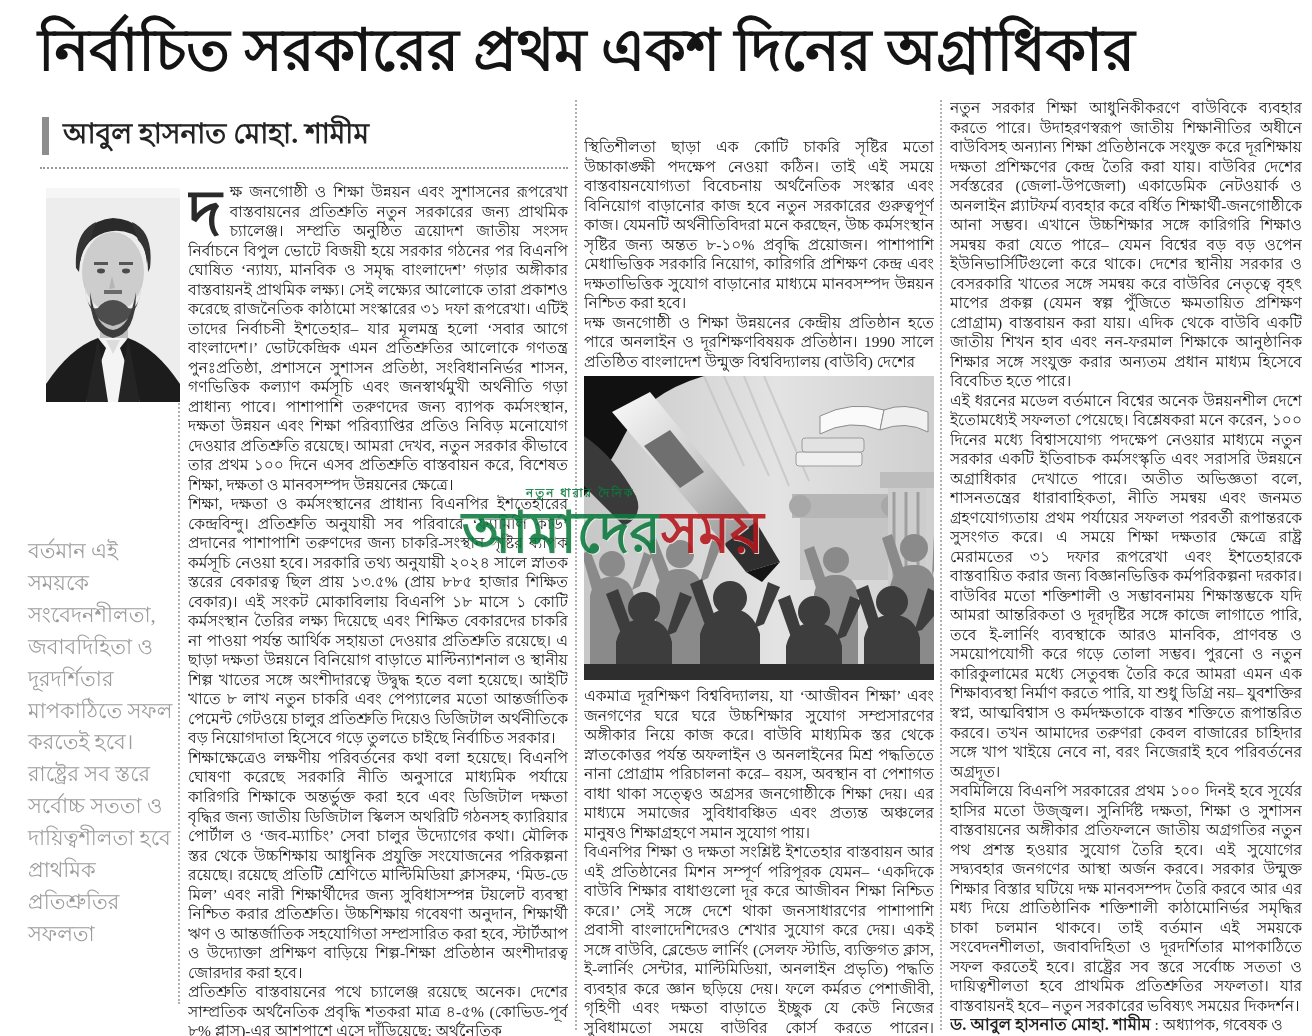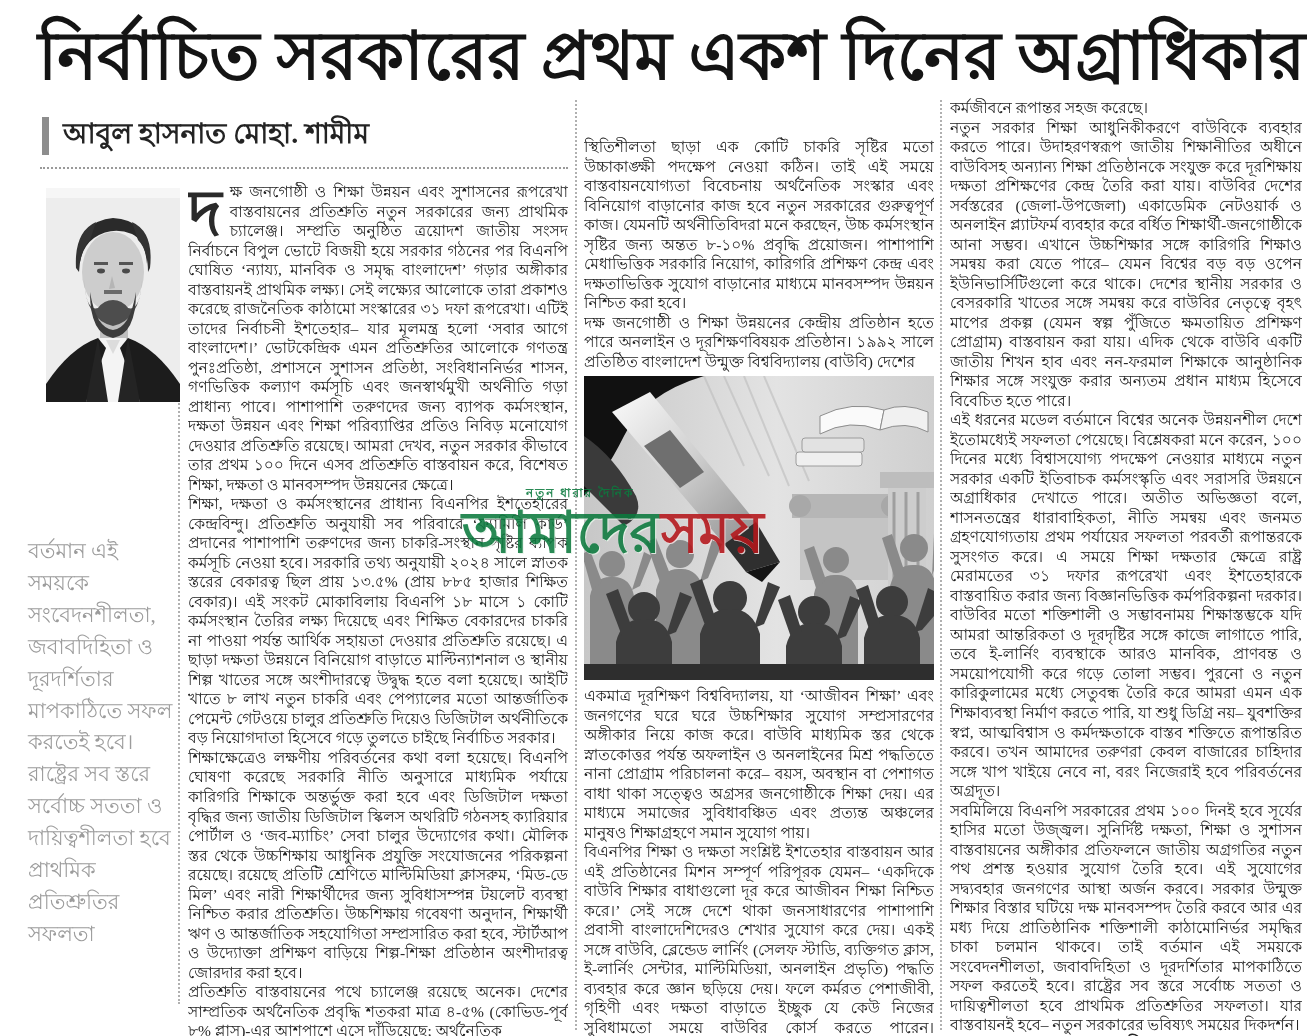--- a/index.html
+++ b/index.html
@@ -7,21 +7,21 @@
   body {
     position:relative;
     background:#ffffff;
     color:#1d1d1d;
     font-family:"Liberation Serif", serif;
     overflow:hidden;
   }
   
   .headline {
     position:absolute; left:38px; top:18px; width:1240px;
-    font-size:67px; font-weight:bold; color:#141414;
+    font-size:58px; font-weight:bold; color:#141414;
     letter-spacing:0px; line-height:1.15; white-space:nowrap;
   }
   .byline-wrap {
     position:absolute; left:42px; top:112px; display:flex; align-items:center; gap:14px;
   }
   .byline-bar { width:7px; height:38px; background:#8d8d8d; }
   .byline-name { font-size:28px; font-weight:bold; color:#232323;text-align:center; }
   .rule-dotted-h {
     position:absolute; left:40px; top:167px; width:528px; height:0;
     border-top:2px dotted #9a9a9a;
@@ -125,21 +125,21 @@
 
 <div class="col col-1">
   <p><span class="dropcap">দ</span><span>ক্ষ জনগোষ্ঠী ও শিক্ষা উন্নয়ন এবং সুশাসনের রূপরেখা বাস্তবায়নের প্রতিশ্রুতি নতুন সরকারের জন্য প্রাথমিক চ্যালেঞ্জ। সম্প্রতি অনুষ্ঠিত ত্রয়োদশ জাতীয় সংসদ নির্বাচনে বিপুল ভোটে বিজয়ী হয়ে সরকার গঠনের পর বিএনপি ঘোষিত ‘ন্যায্য, মানবিক ও সমৃদ্ধ বাংলাদেশ’ গড়ার অঙ্গীকার বাস্তবায়নই প্রাথমিক লক্ষ্য। সেই লক্ষ্যের আলোকে তারা প্রকাশও করেছে রাজনৈতিক কাঠামো সংস্কারের ৩১ দফা রূপরেখা। এটিই তাদের নির্বাচনী ইশতেহার– যার মূলমন্ত্র হলো ‘সবার আগে বাংলাদেশ।’ ভোটকেন্দ্রিক এমন প্রতিশ্রুতির আলোকে গণতন্ত্র পুনঃপ্রতিষ্ঠা, প্রশাসনে সুশাসন প্রতিষ্ঠা, সংবিধাননির্ভর শাসন, গণভিত্তিক কল্যাণ কর্মসূচি এবং জনস্বার্থমুখী অর্থনীতি গড়া প্রাধান্য পাবে। পাশাপাশি তরুণদের জন্য ব্যাপক কর্মসংস্থান, দক্ষতা উন্নয়ন এবং শিক্ষা পরিব্যাপ্তির প্রতিও নিবিড় মনোযোগ দেওয়ার প্রতিশ্রুতি রয়েছে। আমরা দেখব, নতুন সরকার কীভাবে তার প্রথম ১০০ দিনে এসব প্রতিশ্রুতি বাস্তবায়ন করে, বিশেষত শিক্ষা, দক্ষতা ও মানবসম্পদ উন্নয়নের ক্ষেত্রে।</span></p>
   <p>শিক্ষা, দক্ষতা ও কর্মসংস্থানের প্রাধান্য বিএনপির ইশতেহারের কেন্দ্রবিন্দু। প্রতিশ্রুতি অনুযায়ী সব পরিবারে ‘ফ্যামিলি কার্ড’ প্রদানের পাশাপাশি তরুণদের জন্য চাকরি-সংস্থান সৃষ্টির ব্যাপক কর্মসূচি নেওয়া হবে। সরকারি তথ্য অনুযায়ী ২০২৪ সালে স্নাতক স্তরের বেকারত্ব ছিল প্রায় ১৩.৫% (প্রায় ৮৮৫ হাজার শিক্ষিত বেকার)। এই সংকট মোকাবিলায় বিএনপি ১৮ মাসে ১ কোটি কর্মসংস্থান তৈরির লক্ষ্য দিয়েছে এবং শিক্ষিত বেকারদের চাকরি না পাওয়া পর্যন্ত আর্থিক সহায়তা দেওয়ার প্রতিশ্রুতি রয়েছে। এ ছাড়া দক্ষতা উন্নয়নে বিনিয়োগ বাড়াতে মাল্টিন্যাশনাল ও স্থানীয় শিল্প খাতের সঙ্গে অংশীদারত্বে উদ্বুদ্ধ হতে বলা হয়েছে। আইটি খাতে ৮ লাখ নতুন চাকরি এবং পেপ্যালের মতো আন্তর্জাতিক পেমেন্ট গেটওয়ে চালুর প্রতিশ্রুতি দিয়েও ডিজিটাল অর্থনীতিকে বড় নিয়োগদাতা হিসেবে গড়ে তুলতে চাইছে নির্বাচিত সরকার।</p>
   <p>শিক্ষাক্ষেত্রেও লক্ষণীয় পরিবর্তনের কথা বলা হয়েছে। বিএনপি ঘোষণা করেছে সরকারি নীতি অনুসারে মাধ্যমিক পর্যায়ে কারিগরি শিক্ষাকে অন্তর্ভুক্ত করা হবে এবং ডিজিটাল দক্ষতা বৃদ্ধির জন্য জাতীয় ডিজিটাল স্কিলস অথরিটি গঠনসহ ক্যারিয়ার পোর্টাল ও ‘জব-ম্যাচিং’ সেবা চালুর উদ্যোগের কথা। মৌলিক স্তর থেকে উচ্চশিক্ষায় আধুনিক প্রযুক্তি সংযোজনের পরিকল্পনা রয়েছে। রয়েছে প্রতিটি শ্রেণিতে মাল্টিমিডিয়া ক্লাসরুম, ‘মিড-ডে মিল’ এবং নারী শিক্ষার্থীদের জন্য সুবিধাসম্পন্ন টয়লেট ব্যবস্থা নিশ্চিত করার প্রতিশ্রুতি। উচ্চশিক্ষায় গবেষণা অনুদান, শিক্ষার্থী ঋণ ও আন্তর্জাতিক সহযোগিতা সম্প্রসারিত করা হবে, স্টার্টআপ ও উদ্যোক্তা প্রশিক্ষণ বাড়িয়ে শিল্প-শিক্ষা প্রতিষ্ঠান অংশীদারত্ব জোরদার করা হবে।</p>
   <p>প্রতিশ্রুতি বাস্তবায়নের পথে চ্যালেঞ্জ রয়েছে অনেক। দেশের সাম্প্রতিক অর্থনৈতিক প্রবৃদ্ধি শতকরা মাত্র ৪-৫% (কোভিড-পূর্ব ৮% প্লাস)-এর আশপাশে এসে দাঁড়িয়েছে; অর্থনৈতিক</p>
 </div>
 
 <div class="col col-2">
   <p>স্থিতিশীলতা ছাড়া এক কোটি চাকরি সৃষ্টির মতো উচ্চাকাঙ্ক্ষী পদক্ষেপ নেওয়া কঠিন। তাই এই সময়ে বাস্তবায়নযোগ্যতা বিবেচনায় অর্থনৈতিক সংস্কার এবং বিনিয়োগ বাড়ানোর কাজ হবে নতুন সরকারের গুরুত্বপূর্ণ কাজ। যেমনটি অর্থনীতিবিদরা মনে করছেন, উচ্চ কর্মসংস্থান সৃষ্টির জন্য অন্তত ৮-১০% প্রবৃদ্ধি প্রয়োজন। পাশাপাশি মেধাভিত্তিক সরকারি নিয়োগ, কারিগরি প্রশিক্ষণ কেন্দ্র এবং দক্ষতাভিত্তিক সুযোগ বাড়ানোর মাধ্যমে মানবসম্পদ উন্নয়ন নিশ্চিত করা হবে।</p>
-  <p>দক্ষ জনগোষ্ঠী ও শিক্ষা উন্নয়নের কেন্দ্রীয় প্রতিষ্ঠান হতে পারে অনলাইন ও দূরশিক্ষণবিষয়ক প্রতিষ্ঠান। ১৯৯২ সালে প্রতিষ্ঠিত বাংলাদেশ উন্মুক্ত বিশ্ববিদ্যালয় (বাউবি) দেশের</p>
+  <p>দক্ষ জনগোষ্ঠী ও শিক্ষা উন্নয়নের কেন্দ্রীয় প্রতিষ্ঠান হতে পারে অনলাইন ও দূরশিক্ষণবিষয়ক প্রতিষ্ঠান। 1990 সালে প্রতিষ্ঠিত বাংলাদেশ উন্মুক্ত বিশ্ববিদ্যালয় (বাউবি) দেশের</p>
 
   <div class="article-image">
     <svg width="350" height="304" viewBox="0 0 350 304">
       <defs>
         <linearGradient id="pen" x1="0" y1="0" x2="1" y2="1">
           <stop offset="0" stop-color="#fbfbfb"></stop>
             <stop offset="0.5" stop-color="#cfcfcf"></stop>
             <stop offset="1" stop-color="#8f8f8f"></stop>
         </linearGradient>
         <linearGradient id="bgfade" x1="0" y1="0" x2="1" y2="0">
@@ -225,21 +225,20 @@
       </g>
       <rect x="0" y="288" width="350" height="16" fill="#2e2e2e"></rect>
     </svg>
   </div>
 
   <p>একমাত্র দূরশিক্ষণ বিশ্ববিদ্যালয়, যা ‘আজীবন শিক্ষা’ এবং জনগণের ঘরে ঘরে উচ্চশিক্ষার সুযোগ সম্প্রসারণের অঙ্গীকার নিয়ে কাজ করে। বাউবি মাধ্যমিক স্তর থেকে স্নাতকোত্তর পর্যন্ত অফলাইন ও অনলাইনের মিশ্র পদ্ধতিতে নানা প্রোগ্রাম পরিচালনা করে– বয়স, অবস্থান বা পেশাগত বাধা থাকা সত্ত্বেও অগ্রসর জনগোষ্ঠীকে শিক্ষা দেয়। এর মাধ্যমে সমাজের সুবিধাবঞ্চিত এবং প্রত্যন্ত অঞ্চলের মানুষও শিক্ষাগ্রহণে সমান সুযোগ পায়।</p>
   <p>বিএনপির শিক্ষা ও দক্ষতা সংশ্লিষ্ট ইশতেহার বাস্তবায়ন আর এই প্রতিষ্ঠানের মিশন সম্পূর্ণ পরিপূরক যেমন– ‘একদিকে বাউবি শিক্ষার বাধাগুলো দূর করে আজীবন শিক্ষা নিশ্চিত করে।’ সেই সঙ্গে দেশে থাকা জনসাধারণের পাশাপাশি প্রবাসী বাংলাদেশিদেরও শেখার সুযোগ করে দেয়। একই সঙ্গে বাউবি, ব্লেন্ডেড লার্নিং (সেলফ স্টাডি, ব্যক্তিগত ক্লাস, ই-লার্নিং সেন্টার, মাল্টিমিডিয়া, অনলাইন প্রভৃতি) পদ্ধতি ব্যবহার করে জ্ঞান ছড়িয়ে দেয়। ফলে কর্মরত পেশাজীবী, গৃহিণী এবং দক্ষতা বাড়াতে ইচ্ছুক যে কেউ নিজের সুবিধামতো সময়ে বাউবির কোর্স করতে পারেন। বিশ্ববিদ্যালয়টির এই ফ্লেক্সিবিলিটি ও প্রযুক্তিনির্ভর আকার জনগোষ্ঠীর দক্ষতা উন্নয়নের পাশাপাশি উচ্চশিক্ষা থেকে</p>
 </div>
 
 <div class="col col-3">
-  <p>কর্মজীবনে রূপান্তর সহজ করেছে।</p>
   <p>নতুন সরকার শিক্ষা আধুনিকীকরণে বাউবিকে ব্যবহার করতে পারে। উদাহরণস্বরূপ জাতীয় শিক্ষানীতির অধীনে বাউবিসহ অন্যান্য শিক্ষা প্রতিষ্ঠানকে সংযুক্ত করে দূরশিক্ষায় দক্ষতা প্রশিক্ষণের কেন্দ্র তৈরি করা যায়। বাউবির দেশের সর্বস্তরের (জেলা-উপজেলা) একাডেমিক নেটওয়ার্ক ও অনলাইন প্ল্যাটফর্ম ব্যবহার করে বর্ধিত শিক্ষার্থী-জনগোষ্ঠীকে আনা সম্ভব। এখানে উচ্চশিক্ষার সঙ্গে কারিগরি শিক্ষাও সমন্বয় করা যেতে পারে– যেমন বিশ্বের বড় বড় ওপেন ইউনিভার্সিটিগুলো করে থাকে। দেশের স্থানীয় সরকার ও বেসরকারি খাতের সঙ্গে সমন্বয় করে বাউবির নেতৃত্বে বৃহৎ মাপের প্রকল্প (যেমন স্বল্প পুঁজিতে ক্ষমতায়িত প্রশিক্ষণ প্রোগ্রাম) বাস্তবায়ন করা যায়। এদিক থেকে বাউবি একটি জাতীয় শিখন হাব এবং নন-ফরমাল শিক্ষাকে আনুষ্ঠানিক শিক্ষার সঙ্গে সংযুক্ত করার অন্যতম প্রধান মাধ্যম হিসেবে বিবেচিত হতে পারে।</p>
   <p>এই ধরনের মডেল বর্তমানে বিশ্বের অনেক উন্নয়নশীল দেশে ইতোমধ্যেই সফলতা পেয়েছে। বিশ্লেষকরা মনে করেন, ১০০ দিনের মধ্যে বিশ্বাসযোগ্য পদক্ষেপ নেওয়ার মাধ্যমে নতুন সরকার একটি ইতিবাচক কর্মসংস্কৃতি এবং সরাসরি উন্নয়নে অগ্রাধিকার দেখাতে পারে। অতীত অভিজ্ঞতা বলে, শাসনতন্ত্রের ধারাবাহিকতা, নীতি সমন্বয় এবং জনমত গ্রহণযোগ্যতায় প্রথম পর্যায়ের সফলতা পরবর্তী রূপান্তরকে সুসংগত করে। এ সময়ে শিক্ষা দক্ষতার ক্ষেত্রে রাষ্ট্র মেরামতের ৩১ দফার রূপরেখা এবং ইশতেহারকে বাস্তবায়িত করার জন্য বিজ্ঞানভিত্তিক কর্মপরিকল্পনা দরকার। বাউবির মতো শক্তিশালী ও সম্ভাবনাময় শিক্ষাস্তম্ভকে যদি আমরা আন্তরিকতা ও দূরদৃষ্টির সঙ্গে কাজে লাগাতে পারি, তবে ই-লার্নিং ব্যবস্থাকে আরও মানবিক, প্রাণবন্ত ও সময়োপযোগী করে গড়ে তোলা সম্ভব। পুরনো ও নতুন কারিকুলামের মধ্যে সেতুবন্ধ তৈরি করে আমরা এমন এক শিক্ষাব্যবস্থা নির্মাণ করতে পারি, যা শুধু ডিগ্রি নয়– যুবশক্তির স্বপ্ন, আত্মবিশ্বাস ও কর্মদক্ষতাকে বাস্তব শক্তিতে রূপান্তরিত করবে। তখন আমাদের তরুণরা কেবল বাজারের চাহিদার সঙ্গে খাপ খাইয়ে নেবে না, বরং নিজেরাই হবে পরিবর্তনের অগ্রদূত।</p>
   <p>সবমিলিয়ে বিএনপি সরকারের প্রথম ১০০ দিনই হবে সূর্যের হাসির মতো উজ্জ্বল। সুনির্দিষ্ট দক্ষতা, শিক্ষা ও সুশাসন বাস্তবায়নের অঙ্গীকার প্রতিফলনে জাতীয় অগ্রগতির নতুন পথ প্রশস্ত হওয়ার সুযোগ তৈরি হবে। এই সুযোগের সদ্ব্যবহার জনগণের আস্থা অর্জন করবে। সরকার উন্মুক্ত শিক্ষার বিস্তার ঘটিয়ে দক্ষ মানবসম্পদ তৈরি করবে আর এর মধ্য দিয়ে প্রাতিষ্ঠানিক শক্তিশালী কাঠামোনির্ভর সমৃদ্ধির চাকা চলমান থাকবে। তাই বর্তমান এই সময়কে সংবেদনশীলতা, জবাবদিহিতা ও দূরদর্শিতার মাপকাঠিতে সফল করতেই হবে। রাষ্ট্রের সব স্তরে সর্বোচ্চ সততা ও দায়িত্বশীলতা হবে প্রাথমিক প্রতিশ্রুতির সফলতা। যার বাস্তবায়নই হবে– নতুন সরকারের ভবিষ্যৎ সময়ের দিকদর্শন।</p>
   <p class="footer-author"><b>ড. আবুল হাসনাত মোহা. শামীম</b><span> : অধ্যাপক, গবেষক ও ট্রেজারার; বাংলাদেশ উন্মুক্ত বিশ্ববিদ্যালয়</span></p>
 
 </div>
 
 <div class="watermark">
   <span class="wm-tagline">নতুন ধারার দৈনিক</span>
   <div class="wm-name"><span class="wm-green">আমাদের</span><span class="wm-red">সময়</span></div>

